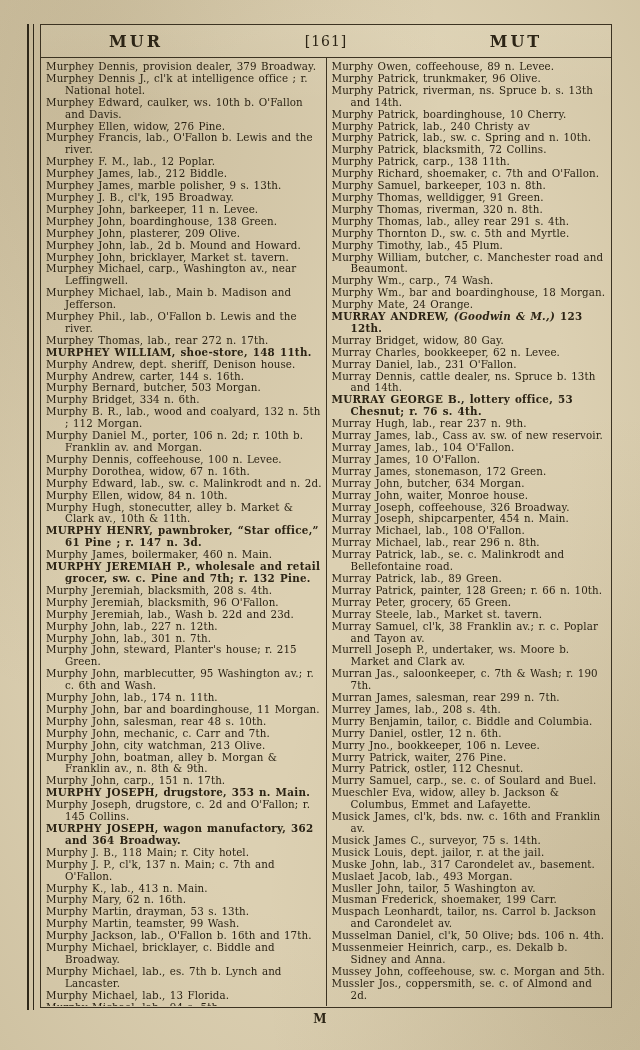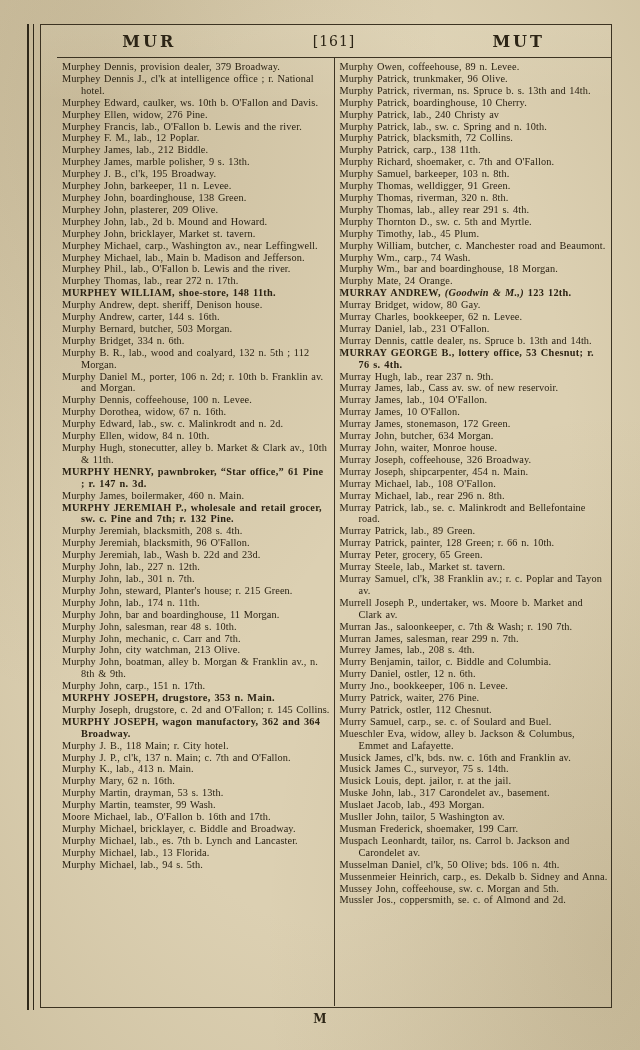--- a/index.html
+++ b/index.html
@@ -17,31 +17,30 @@
   }
   .binding-rule{
     position:absolute;top:24px;left:27px;width:4px;height:986px;
     border-left:2px solid #2f2819;border-right:1.5px solid #2f2819;
   }
   .frame{
     position:absolute;left:40px;top:24px;width:572px;height:984px;
     border:1.5px solid #3c3322;
     box-sizing:border-box;
     background:linear-gradient(180deg, rgba(255,250,230,0.10), rgba(0,0,0,0) 8%);
-    padding-left:16px;
   }
   .running-head{
     display:flex;align-items:center;height:32px;
     border-bottom:1.4px solid #3c3322;
     color:#2d2516;
   }
   .running-head .cell{flex:1;text-align:center;}
   .guide{font-size:16px;font-weight:bold;letter-spacing:3px;}
   .folio{font-size:14px;letter-spacing:1px;}
-  .columns{display:flex;height:calc(100% - 34px);font-family:Liberation Serif, serif;}
+  .columns{display:flex;height:calc(100% - 34px);}
   .column{
     flex:1;box-sizing:border-box;
     padding:3px 3px 0 5px;
     overflow:hidden;
     color:#2b2314;
   }
   .column.left{border-right:1.2px solid #3c3322;}
   .entry{
     margin:0;
     font-size:10.3px;
@@ -105,37 +104,38 @@
           <p class="entry">Murphy Hugh, stonecutter, alley b. Market &amp; Clark av., 10th &amp; 11th.</p>
           <p class="entry bold-entry">MURPHY HENRY, pawnbroker, “Star office,” 61 Pine ; r. 147 n. 3d.</p>
           <p class="entry">Murphy James, boilermaker, 460 n. Main.</p>
           <p class="entry bold-entry">MURPHY JEREMIAH P., wholesale and retail grocer, sw. c. Pine and 7th; r. 132 Pine.</p>
           <p class="entry">Murphy Jeremiah, blacksmith, 208 s. 4th.</p>
           <p class="entry">Murphy Jeremiah, blacksmith, 96 O'Fallon.</p>
           <p class="entry">Murphy Jeremiah, lab., Wash b. 22d and 23d.</p>
           <p class="entry">Murphy John, lab., 227 n. 12th.</p>
           <p class="entry">Murphy John, lab., 301 n. 7th.</p>
           <p class="entry">Murphy John, steward, Planter's house; r. 215 Green.</p>
+          <p class="entry">Murphy John, marblecutter, 95 Washington av.; r. c. 6th and Wash.</p>
           <p class="entry">Murphy John, lab., 174 n. 11th.</p>
           <p class="entry">Murphy John, bar and boardinghouse, 11 Morgan.</p>
           <p class="entry">Murphy John, salesman, rear 48 s. 10th.</p>
           <p class="entry">Murphy John, mechanic, c. Carr and 7th.</p>
           <p class="entry">Murphy John, city watchman, 213 Olive.</p>
           <p class="entry">Murphy John, boatman, alley b. Morgan &amp; Franklin av., n. 8th &amp; 9th.</p>
           <p class="entry">Murphy John, carp., 151 n. 17th.</p>
           <p class="entry bold-entry">MURPHY JOSEPH, drugstore, 353 n. Main.</p>
           <p class="entry">Murphy Joseph, drugstore, c. 2d and O'Fallon; r. 145 Collins.</p>
           <p class="entry bold-entry">MURPHY JOSEPH, wagon manufactory, 362 and 364 Broadway.</p>
           <p class="entry">Murphy J. B., 118 Main; r. City hotel.</p>
           <p class="entry">Murphy J. P., cl'k, 137 n. Main; c. 7th and O'Fallon.</p>
           <p class="entry">Murphy K., lab., 413 n. Main.</p>
           <p class="entry">Murphy Mary, 62 n. 16th.</p>
           <p class="entry">Murphy Martin, drayman, 53 s. 13th.</p>
           <p class="entry">Murphy Martin, teamster, 99 Wash.</p>
-          <p class="entry">Moore Michael, lab., O'Fallon b. 16th and 17th.</p>
+          <p class="entry">Murphy Jackson, lab., O'Fallon b. 16th and 17th.</p>
           <p class="entry">Murphy Michael, bricklayer, c. Biddle and Broadway.</p>
           <p class="entry">Murphy Michael, lab., es. 7th b. Lynch and Lancaster.</p>
           <p class="entry">Murphy Michael, lab., 13 Florida.</p>
           <p class="entry">Murphy Michael, lab., 94 s. 5th.</p>
         </div>
       <div class="column right">
           <p class="entry">Murphy Owen, coffeehouse, 89 n. Levee.</p>
           <p class="entry">Murphy Patrick, trunkmaker, 96 Olive.</p>
           <p class="entry">Murphy Patrick, riverman, ns. Spruce b. s. 13th and 14th.</p>
           <p class="entry">Murphy Patrick, boardinghouse, 10 Cherry.</p>

